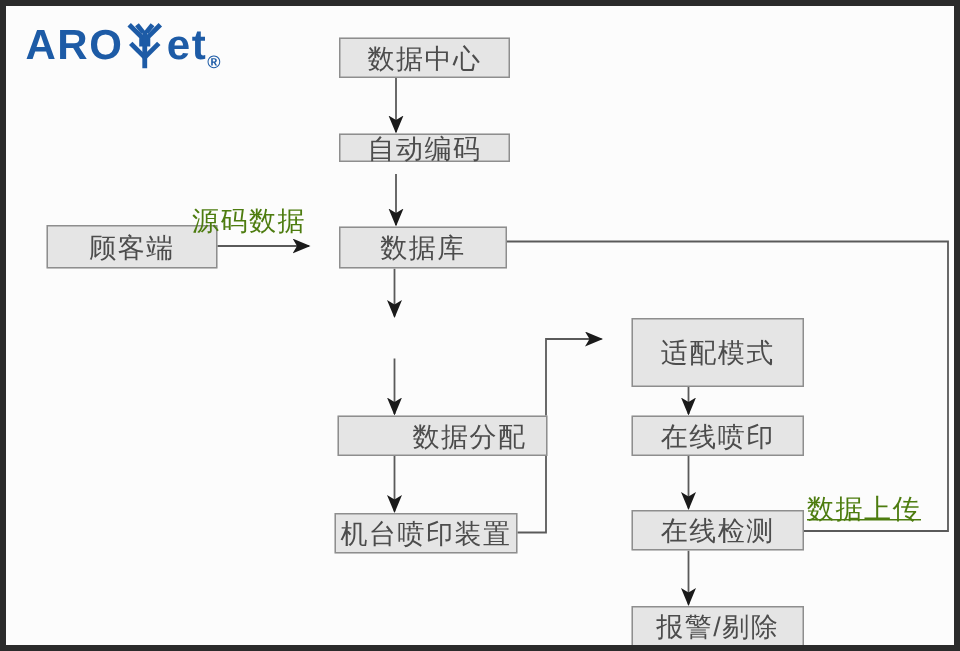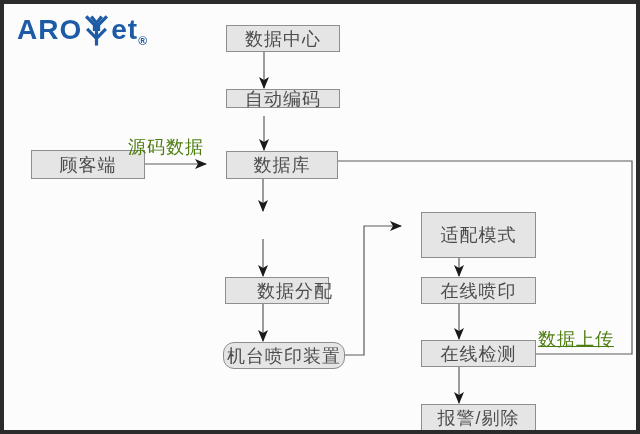--- a/index.html
+++ b/index.html
@@ -44,22 +44,22 @@
     text-align:center;
     white-space:nowrap;
   }
   svg.wires{position:absolute;left:0;top:0;pointer-events:none;}
   
   .n-data-center    {left:203px;top:21px; width:114px;height:27px;}
   .n-auto-encode    {left:203px;top:85px; width:114px;height:19px;}
   .n-customer       {left:8px;  top:146px;width:114px;height:29px;}
   .n-database       {left:203px;top:147px;width:112px;height:28px;}
   .n-data-compare   {left:202px;top:208px;width:116px;height:27px;}
-  .n-data-distribute{left:202px;top:273px;width:104px;height:27px;padding-left:36px;}
-  .n-machine-print  {left:200px;top:338px;width:122px;height:27px;border-radius:11px;}
+  .n-data-distribute{left:202px;top:273px;width:140px;height:27px;padding-left:36px;}
+  .n-machine-print  {left:200px;top:338px;width:122px;height:27px;}
   .n-adapt-mode     {left:398px;top:208px;width:115px;height:46px;font-family:Liberation Mono, monospace;}
   .n-online-print   {left:398px;top:273px;width:115px;height:27px;}
   .n-online-detect  {left:398px;top:336px;width:115px;height:27px;}
   .n-alarm-remove   {left:398px;top:400px;width:115px;height:27px;}
   .l-source-data{left:120px;top:131px;width:84px;}
   .l-data-upload{left:529px;top:323px;width:86px;text-decoration:underline;}
 </style>
 </head>
 <body>
 

